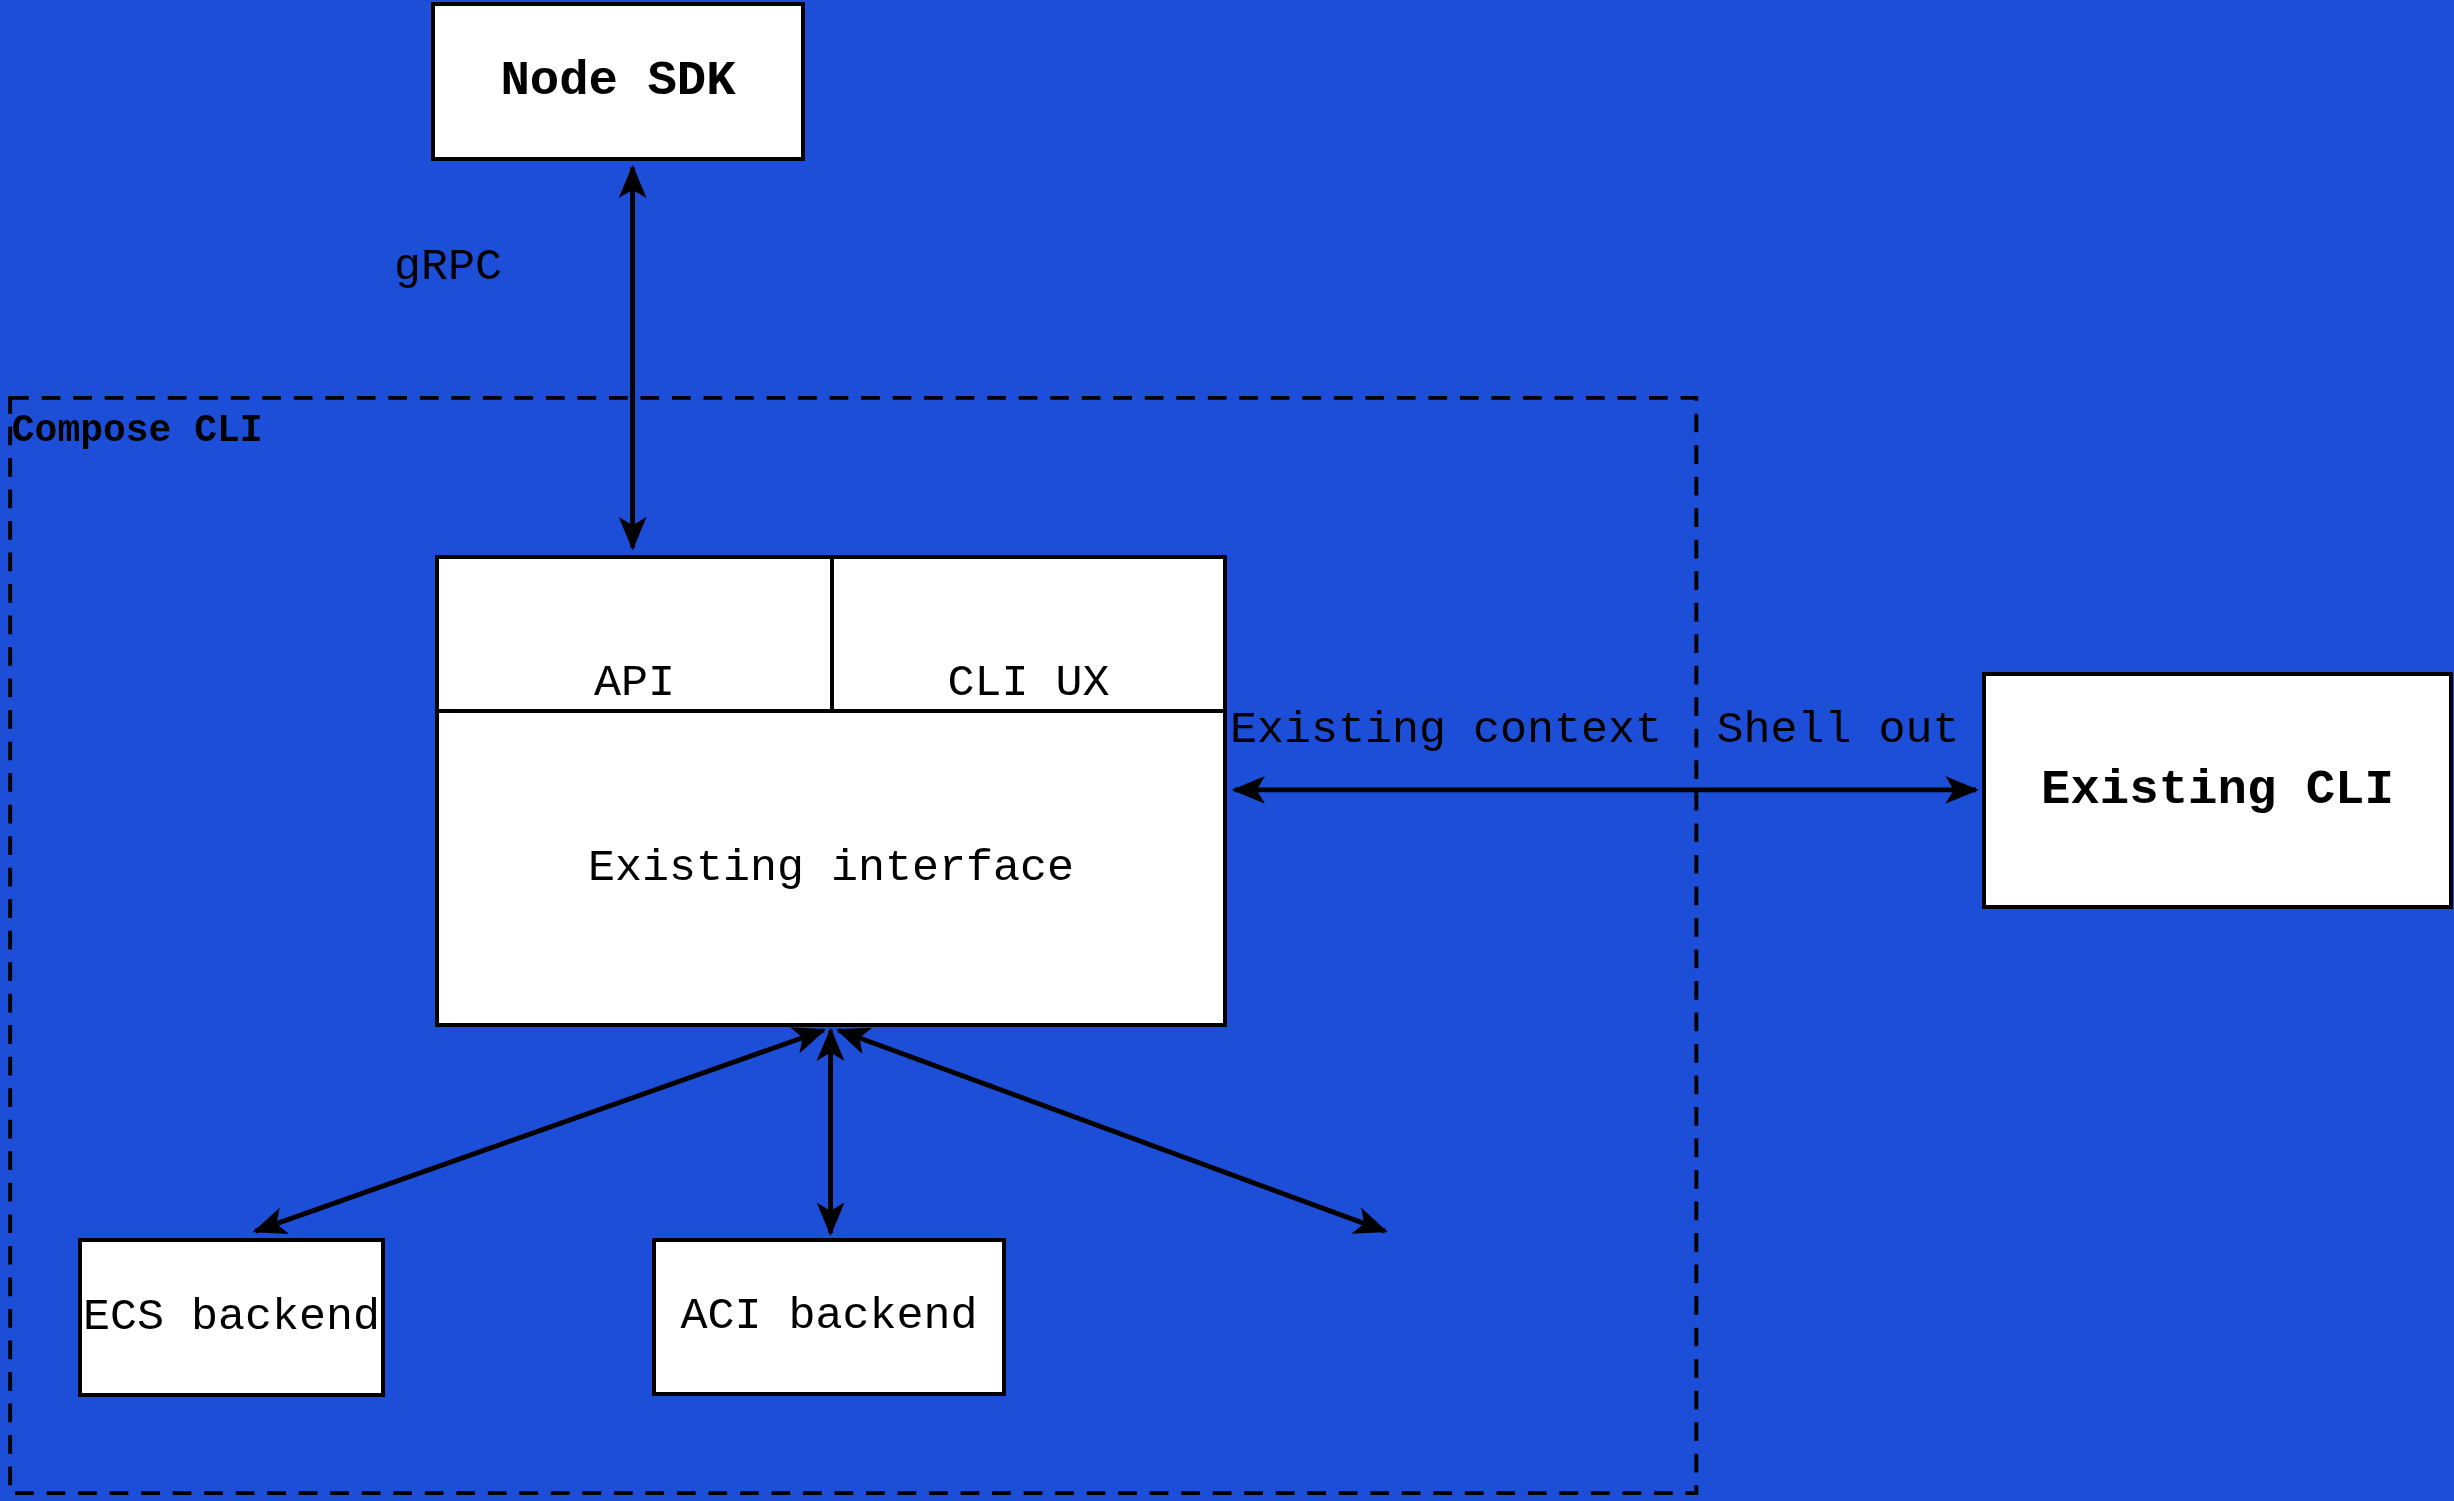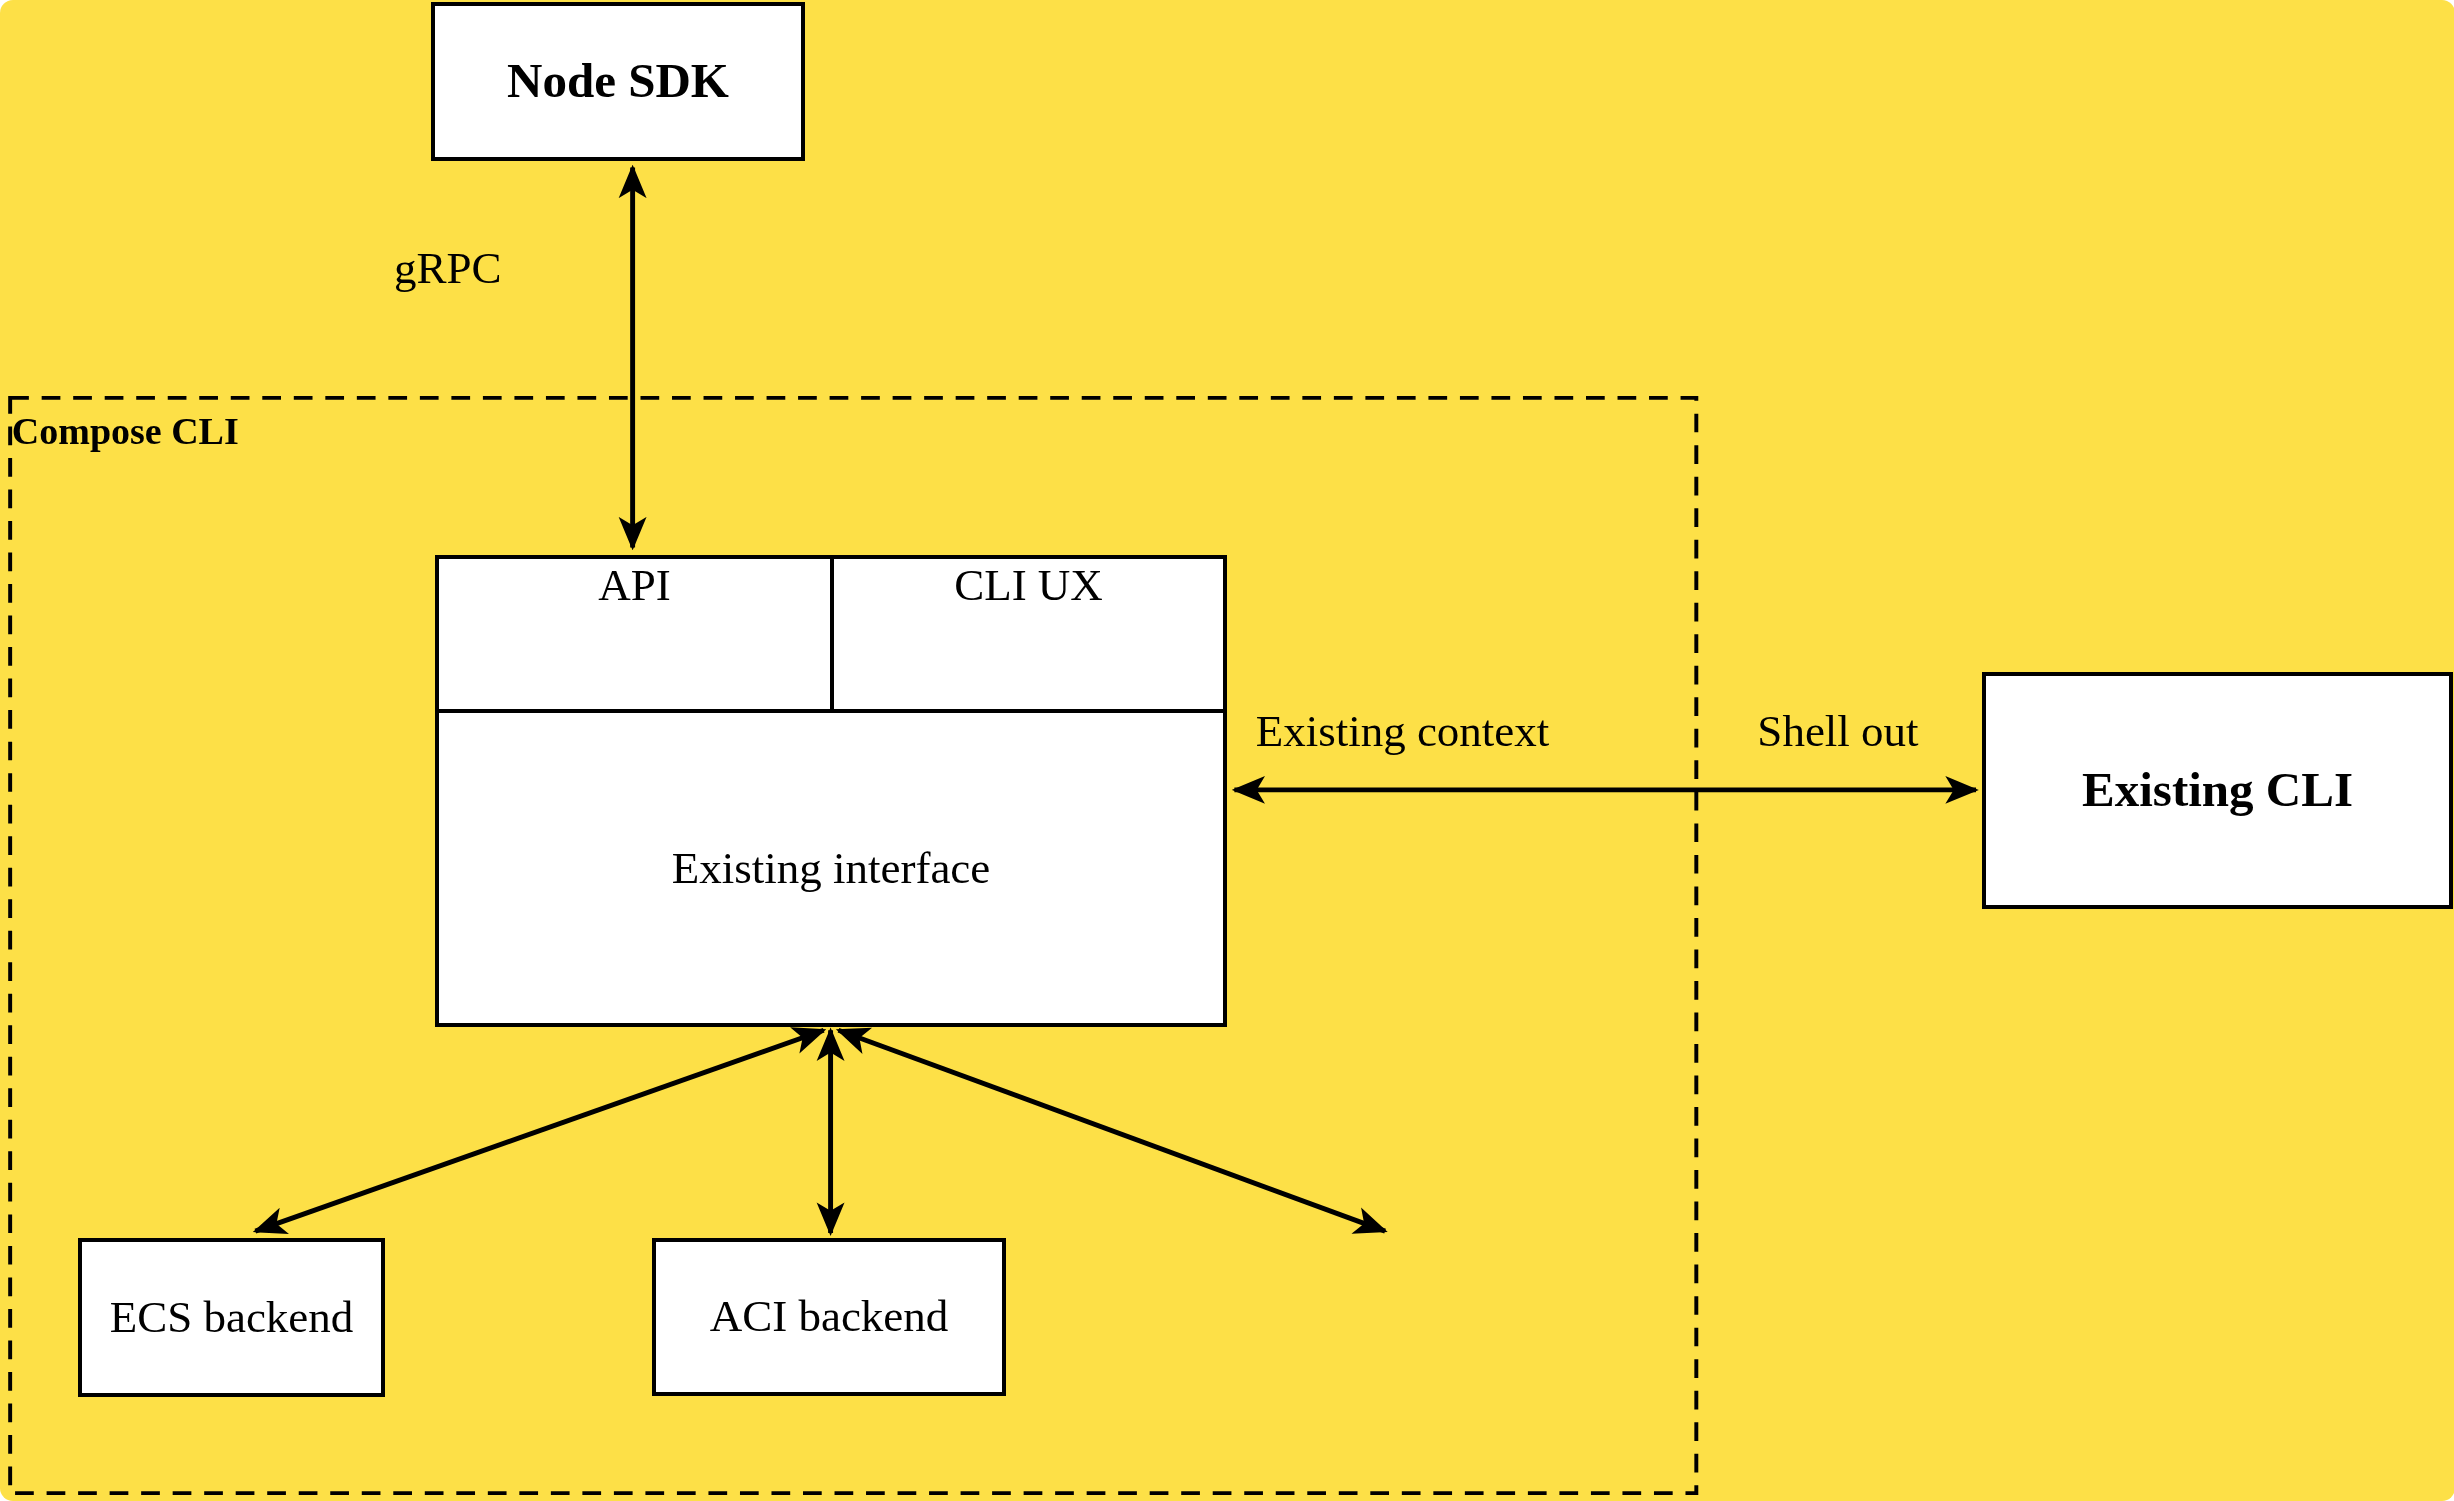--- a/index.html
+++ b/index.html
@@ -4,25 +4,24 @@
 <style>
   html, body {
     margin: 0;
     padding: 0;
     background: #ffffff;
   }
   .canvas {
     position: relative;
     width: 2455px;
     height: 1501px;
-    background: #fde047;
-    font-family: Liberation Serif, serif;
+    background: #1d4ed8;
+    font-family: Liberation Mono, monospace;
     color: #000000;
     overflow: hidden;
-    border-radius: 13px;
   }
   .overlay {
     position: absolute;
     left: 0;
     top: 0;
     width: 2455px;
     height: 1501px;
     z-index: 1;
   }
   .node {
@@ -56,21 +55,21 @@
     z-index: 2;
   }
   .stack .row-top {
     height: 150px;
     border-bottom: 4.9px solid #000000;
     display: flex;
     flex-shrink: 0;
   }
   .stack .cell {
     display: flex;
-    align-items: flex-start;
+    align-items: flex-end;
     justify-content: center;
     font-size: 45px;
   }
   .stack .cell-api {
     width: 395px;
     box-sizing: border-box;
     border-right: 4.9px solid #000000;
     flex-shrink: 0;
   }
   .stack .cell-cliux { flex: 1; }

